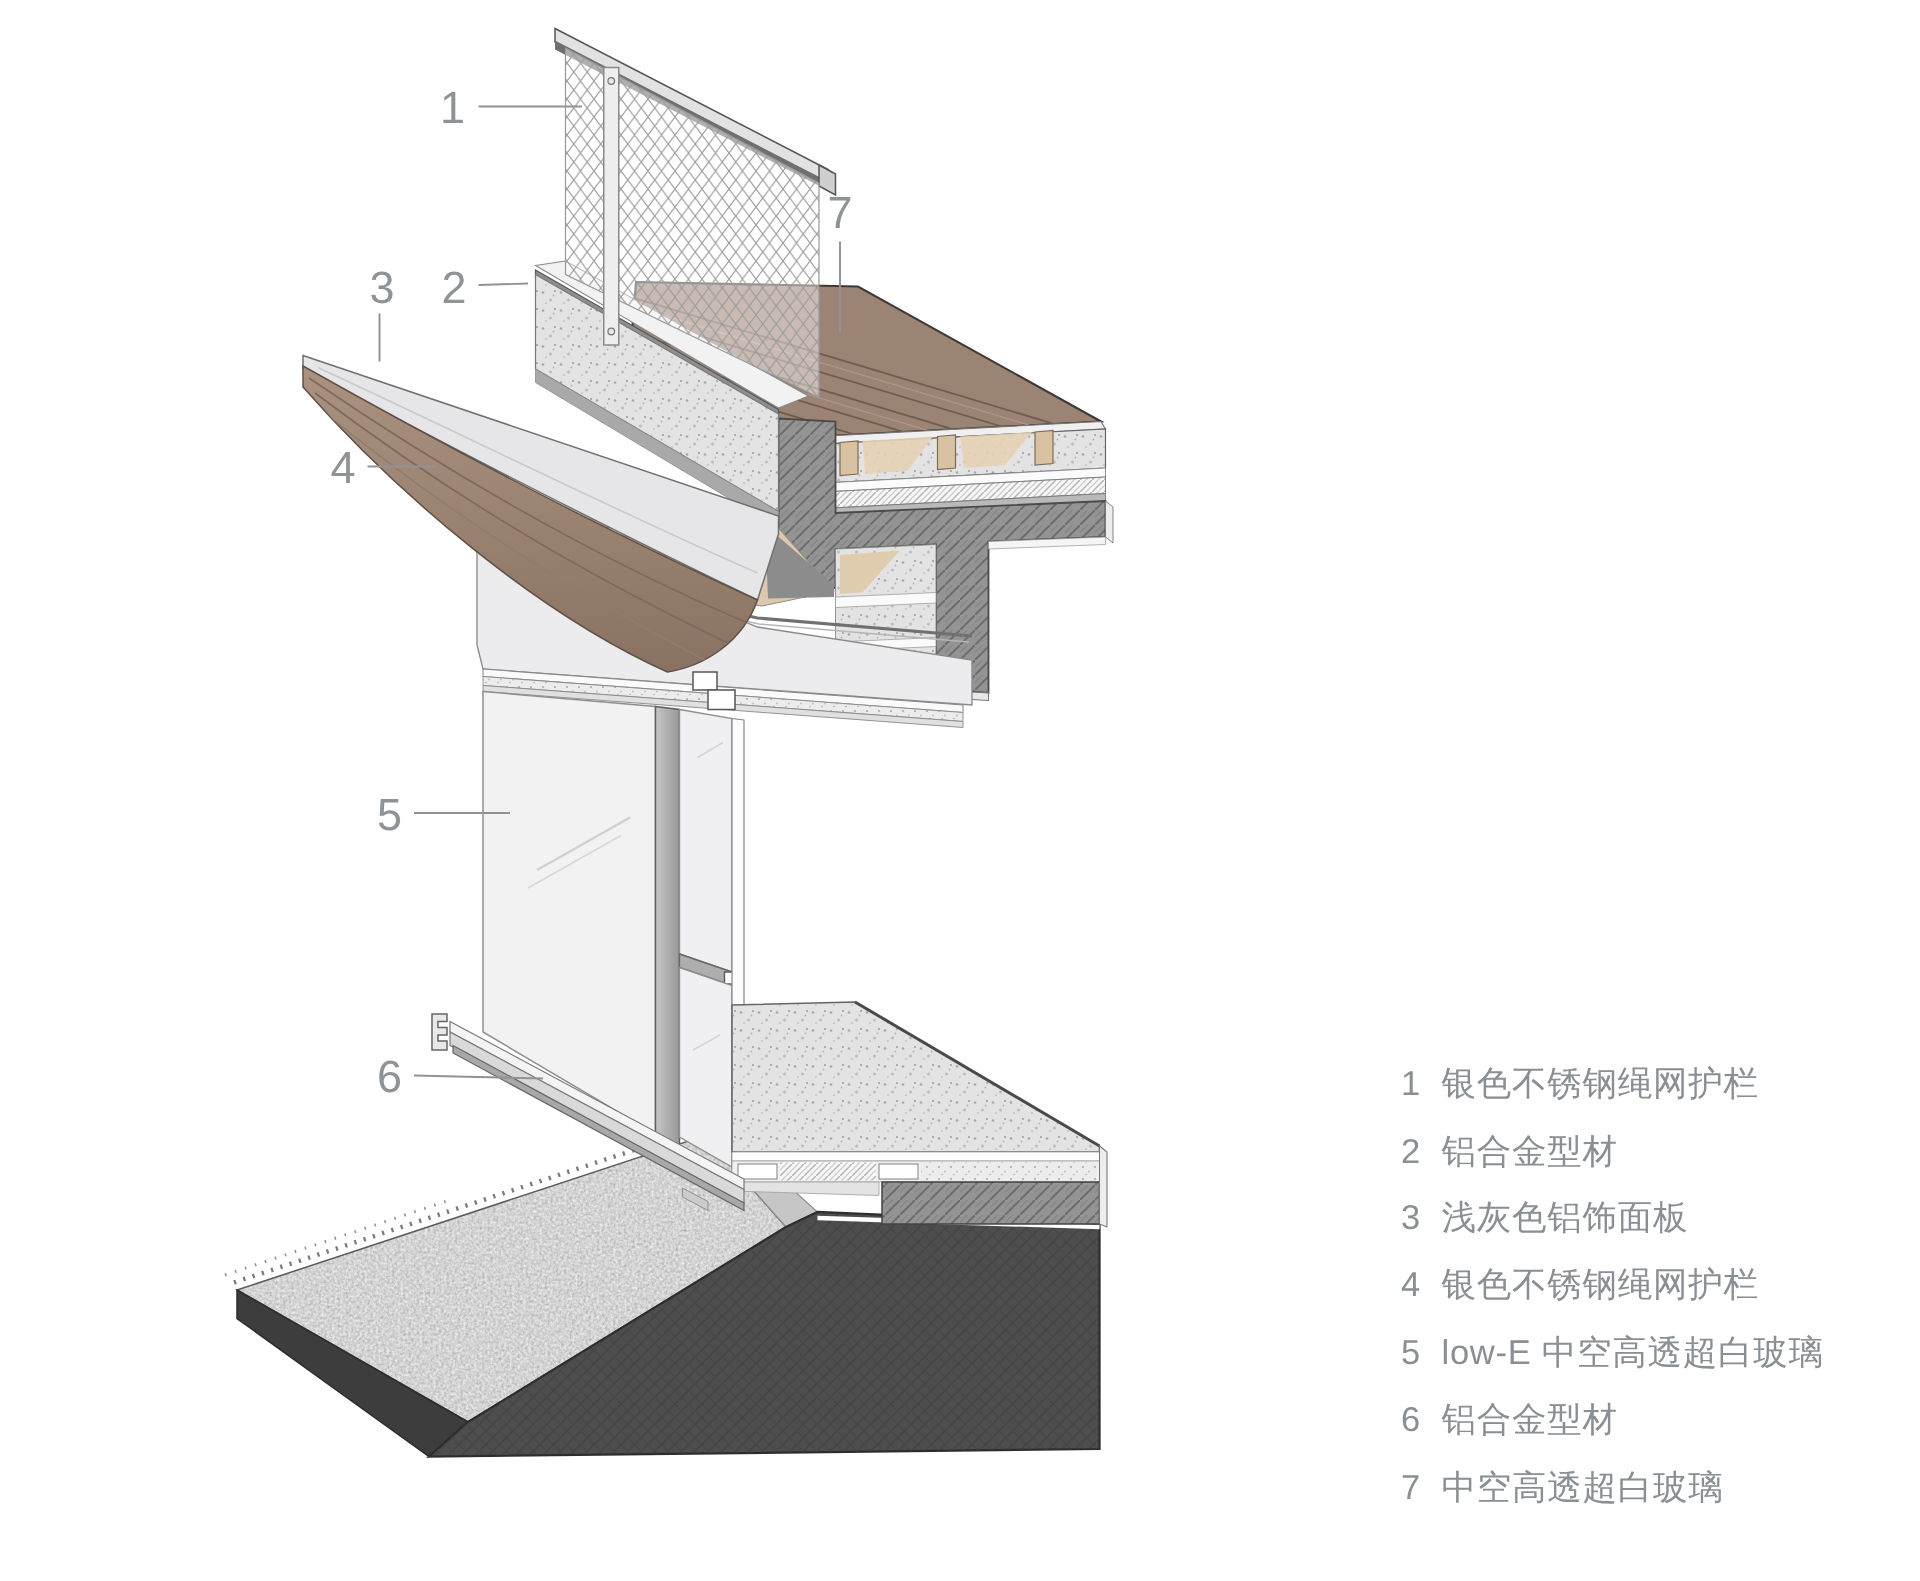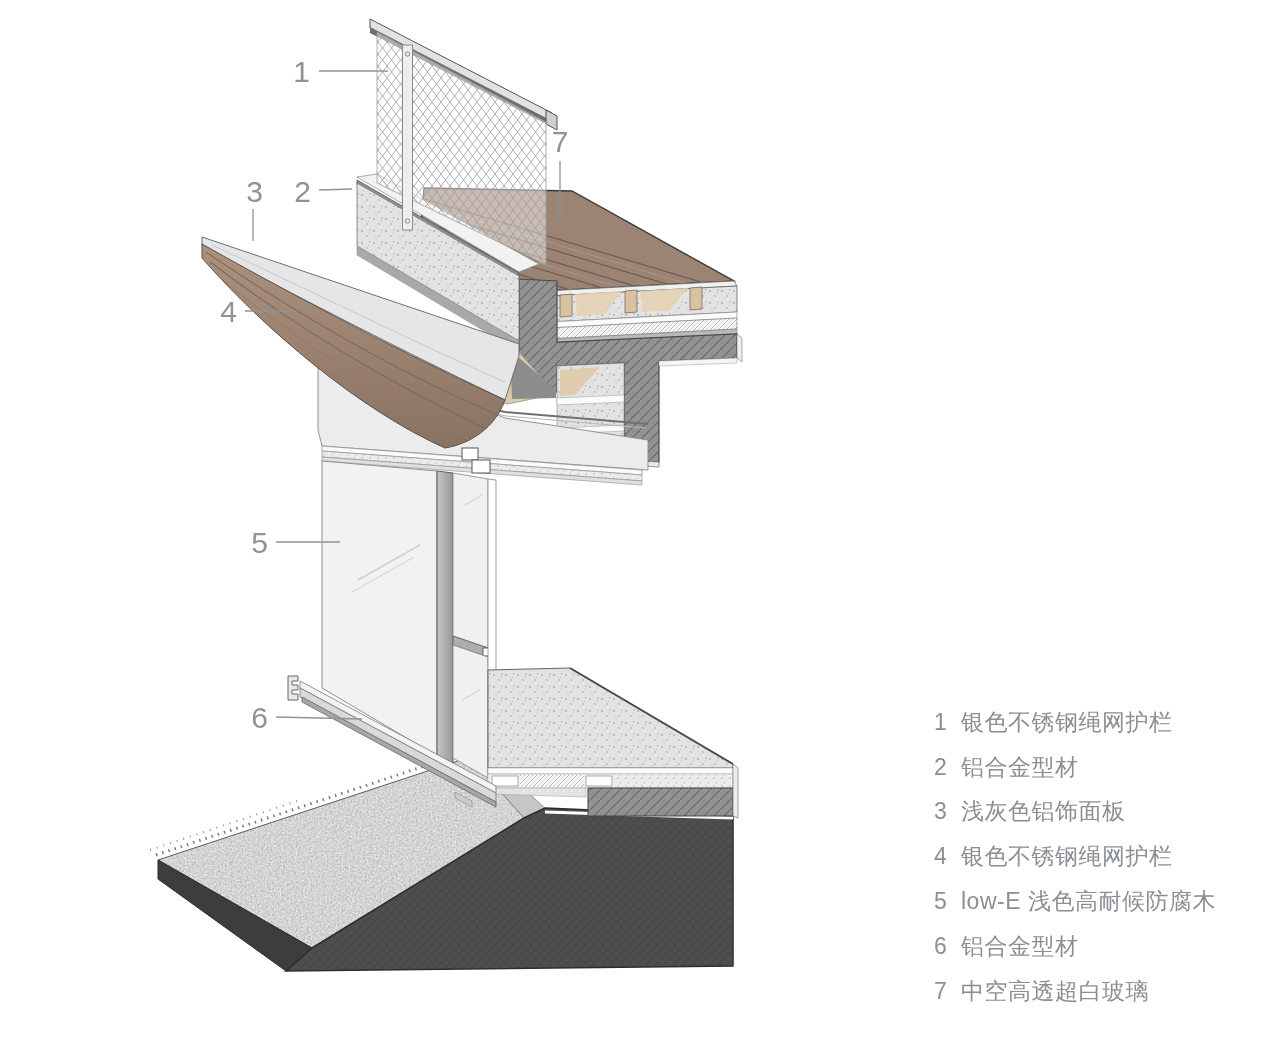--- a/index.html
+++ b/index.html
@@ -241,21 +241,21 @@
     <span class="legend-label">浅灰色铝饰面板</span>
   </div>
 
   <div class="legend-row">
     <span class="legend-num">4</span>
     <span class="legend-label">银色不锈钢绳网护栏</span>
   </div>
 
   <div class="legend-row">
     <span class="legend-num">5</span>
-    <span class="legend-label">low-E 浅色高耐候防腐木</span>
+    <span class="legend-label">low-E 中空高透超白玻璃</span>
   </div>
 
   <div class="legend-row">
     <span class="legend-num">6</span>
     <span class="legend-label">铝合金型材</span>
   </div>
 
   <div class="legend-row">
     <span class="legend-num">7</span>
     <span class="legend-label">中空高透超白玻璃</span>

